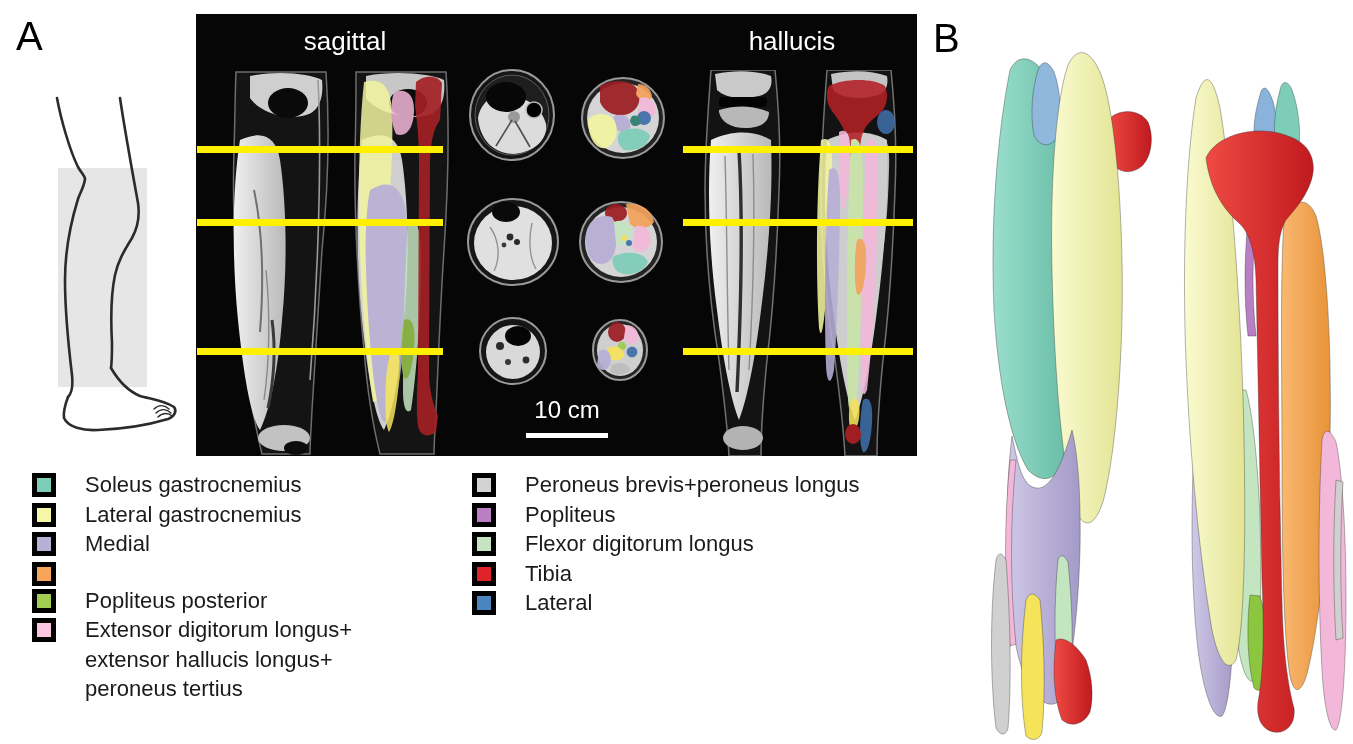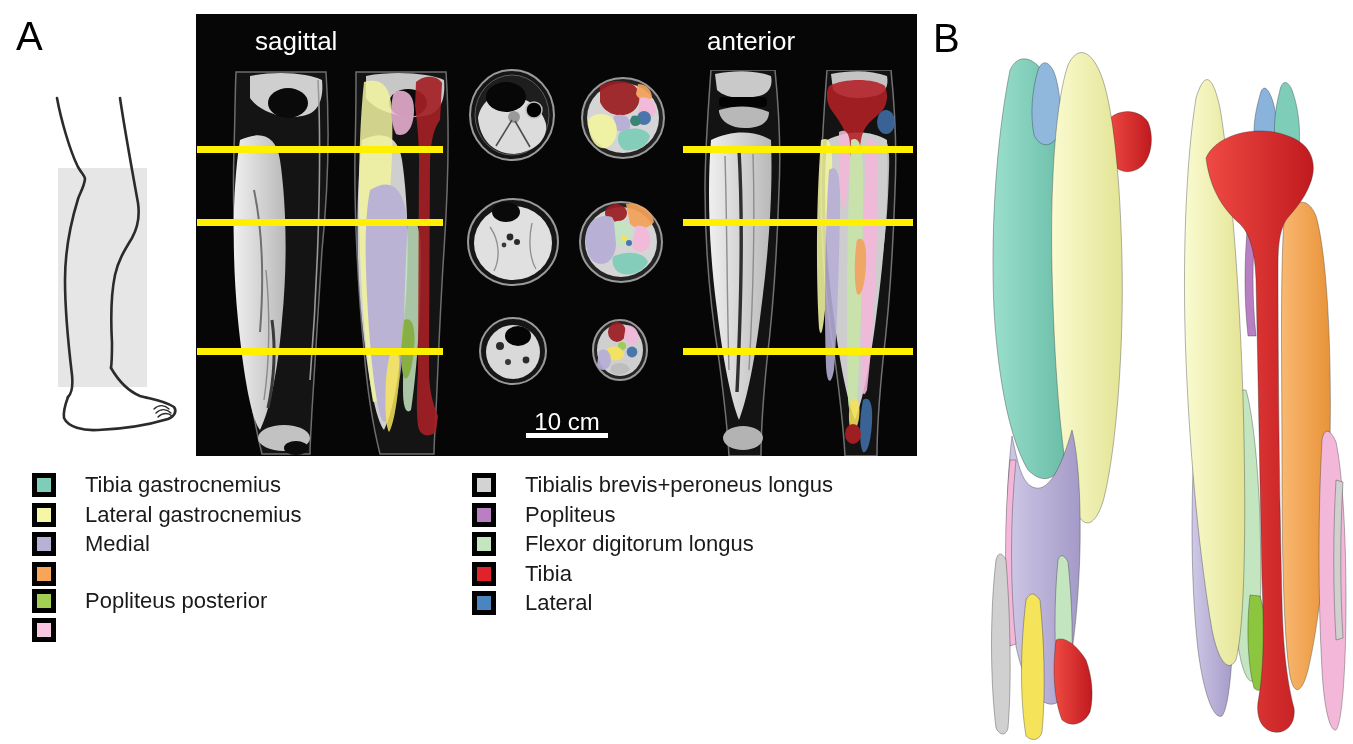--- a/index.html
+++ b/index.html
@@ -4,24 +4,24 @@
 <style>
   html,body{margin:0;padding:0;background:#ffffff;}
   #figure{
     position:relative;width:1353px;height:744px;background:#ffffff;overflow:hidden;
     font-family:"Liberation Sans","DejaVu Sans",sans-serif;color:#1a1a1a;
   }
   .abs{position:absolute;}
   .panel-letter{font-size:40px;color:#000;line-height:1;}
   
   #mri-panel{left:196px;top:14px;width:721px;height:442px;background:#060606;}
-  .mri-view-label{position:absolute;top:12px;color:#ffffff;font-size:26px;text-align:left;}
+  .mri-view-label{position:absolute;top:12px;color:#ffffff;font-size:26px;text-align:center;}
   .slice-line{position:absolute;height:7px;background:#ffef00;z-index:30;}
   #scale-bar{position:absolute;left:330px;top:419px;width:82px;height:5px;background:#ffffff;z-index:31;}
-  #scale-label{position:absolute;left:316px;top:394px;width:110px;text-align:center;color:#ffffff;font-size:24px;z-index:31;}
+  #scale-label{position:absolute;left:316px;top:382px;width:110px;text-align:center;color:#ffffff;font-size:24px;z-index:31;}
   .mri-img{position:absolute;}
   
   .legend-col{position:absolute;top:470px;}
   #legend-left{left:32px;width:420px;}
   #legend-right{left:472px;width:440px;}
   .legend-item{display:flex;align-items:flex-start;margin:0;}
   .legend-swatch{flex:0 0 auto;width:14px;height:14px;border:5px solid #000;margin-top:3px;margin-right:29px;}
   .legend-text{font-size:22px;line-height:29.5px;white-space:nowrap;}
   
   #renders{left:960px;top:40px;}
@@ -40,21 +40,21 @@
       <path d="M92,23 C96,50 104,95 110,128 C112,142 109,154 104,163 C96,176 90,186 87,200 C82,224 83,250 84,268 C84,278 84,286 83,293"></path>
       <path d="M40,322 C37,330 35,336 36,343 C40,352 55,356 70,355 C95,354 120,350 140,344 C147,341 149,336 146,332 C135,325 122,324 112,321 C100,316 90,305 83,293"></path>
       <path d="M126,334 C131,329 137,330 141,334" stroke-width="1.4"></path>
       <path d="M128,338 C133,333 139,334 143,338" stroke-width="1.4"></path>
       <path d="M130,342 C135,337 141,338 144,341" stroke-width="1.4"></path>
     </g>
   </svg>
 
   <div id="mri-panel" class="abs">
     <div class="mri-view-label" style="left:59px;width:180px;">sagittal</div>
-    <div class="mri-view-label" style="left:511px;width:170px;">anterior</div>
+    <div class="mri-view-label" style="left:511px;width:170px;">hallucis</div>
 
     <svg class="mri-img" style="left:14px;top:56px;" width="136" height="386" viewBox="0 0 136 386">
       <defs>
         <linearGradient id="gMus" x1="0" y1="0" x2="1" y2="0">
           <stop offset="0" stop-color="#efefef"></stop>
             <stop offset="1" stop-color="#b9b9b9"></stop>
         </linearGradient>
       </defs>
       <path d="M26,2 L116,2 C120,60 118,120 112,180 C108,240 104,300 102,340 C101,360 100,375 100,384 L52,384 C46,360 40,330 34,280 C26,220 22,140 24,80 C25,50 25,25 26,2 Z" fill="#141414" stroke="#6d6d6d" stroke-width="1.5"></path>
       <path d="M40,6 C70,0 100,4 112,10 C114,30 108,44 92,46 C70,50 48,40 40,28 Z" fill="#cfcfcf"></path>
@@ -194,21 +194,21 @@
     <div class="slice-line" style="left:487px;top:334px;width:230px;"></div>
 
     <div id="scale-label">10 cm</div>
     <div id="scale-bar"></div>
   </div>
 
   <div id="legend-left" class="legend-col">
       <div class="legend-item">
         <span class="legend-swatch" style="background: rgb(125, 205, 185);"></span>
         <div class="legend-text">
-          <div>Tibia gastrocnemius</div>
+          <div>Soleus gastrocnemius</div>
         </div>
       </div>
       <div class="legend-item">
         <span class="legend-swatch" style="background: rgb(245, 247, 166);"></span>
         <div class="legend-text">
           <div>Lateral gastrocnemius</div>
         </div>
       </div>
       <div class="legend-item">
         <span class="legend-swatch" style="background: rgb(184, 176, 213);"></span>
@@ -220,27 +220,32 @@
         <span class="legend-swatch" style="background: rgb(248, 165, 90);"></span>
       </div>
       <div class="legend-item">
         <span class="legend-swatch" style="background: rgb(163, 206, 84);"></span>
         <div class="legend-text">
           <div>Popliteus posterior</div>
         </div>
       </div>
       <div class="legend-item">
         <span class="legend-swatch" style="background: rgb(248, 198, 223);"></span>
+        <div class="legend-text">
+          <div>Extensor digitorum longus+</div>
+          <div>extensor hallucis longus+</div>
+          <div>peroneus tertius</div>
+        </div>
       </div>
     </div>
   <div id="legend-right" class="legend-col">
       <div class="legend-item">
         <span class="legend-swatch" style="background: rgb(211, 211, 211);"></span>
         <div class="legend-text">
-          <div>Tibialis brevis+peroneus longus</div>
+          <div>Peroneus brevis+peroneus longus</div>
         </div>
       </div>
       <div class="legend-item">
         <span class="legend-swatch" style="background: rgb(185, 127, 194);"></span>
         <div class="legend-text">
           <div>Popliteus</div>
         </div>
       </div>
       <div class="legend-item">
         <span class="legend-swatch" style="background: rgb(196, 229, 192);"></span>

